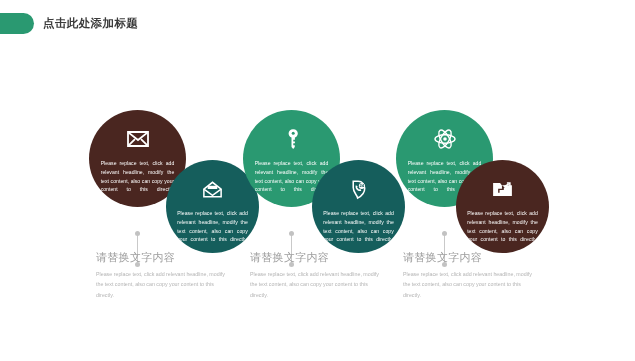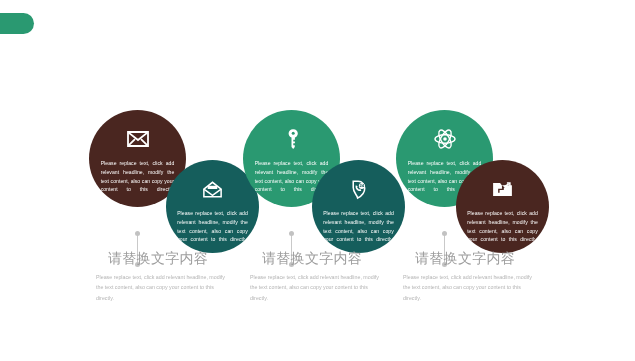--- a/index.html
+++ b/index.html
@@ -88,37 +88,38 @@
   }
   .connector::before { top: -2px; }
   .connector::after  { bottom: -2px; }
 
   
   .caption {
     position: absolute;
     width: 132px;
   }
   .caption-title {
-    font-size: 14px;
+    font-size: 11px;
     color: #9d9d9d;
-    margin: 0 0 4px 12px;
+    margin: 0 0 4px 0;
     letter-spacing: 0.3px;
   }
   .caption-body {
     font-size: 5.3px;
     line-height: 1.95;
     color: #b4b4b4;
     margin: 0;
   }
 </style>
 </head>
 <body>
 
 <div id="title-bar">
   <div id="title-pill"></div>
+  <div id="title-text">点击此处添加标题</div>
 </div>
 
 <div class="connector" style="left:137px; top:233px; height:32px;"></div>
 <div class="connector" style="left:291px; top:233px; height:32px;"></div>
 <div class="connector" style="left:444px; top:233px; height:32px;"></div>
 
 <div class="node" style="left:89px; top:110px; width:97px; height:97px; background:#4a2620;">
   <div class="node-icon">
     <svg viewBox="0 0 24 24" width="24" height="24" fill="#ffffff">
       <path d="M2 5h20v14H2z" fill="none" stroke="#ffffff" stroke-width="1.8"></path>

